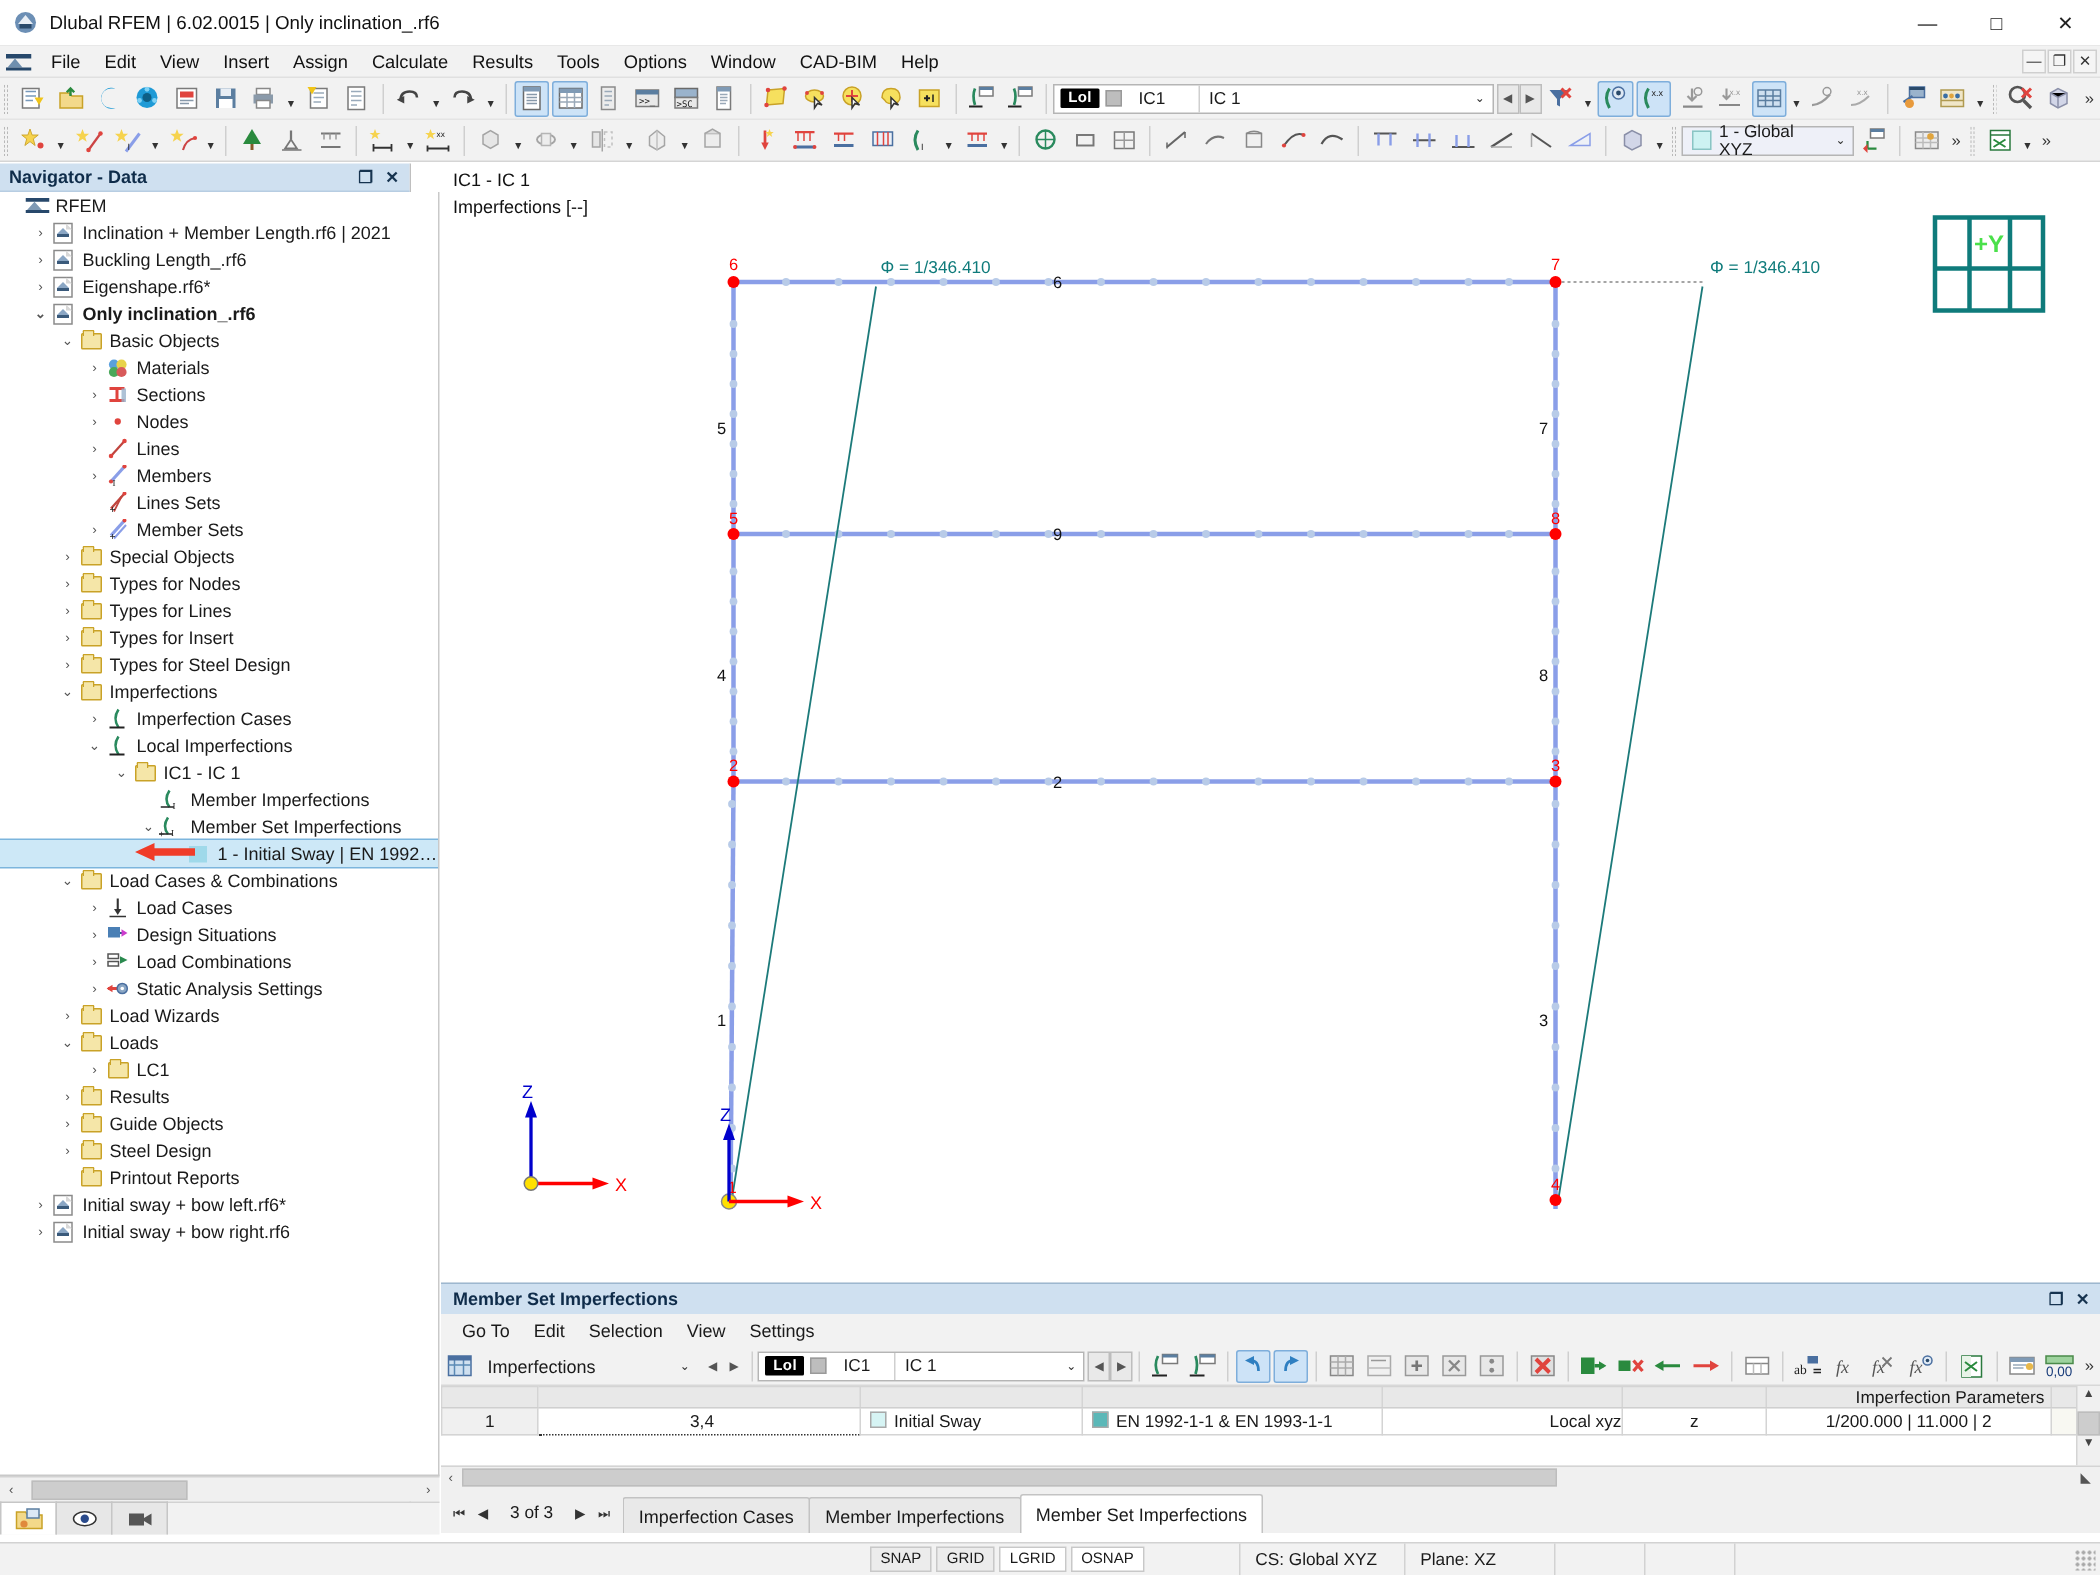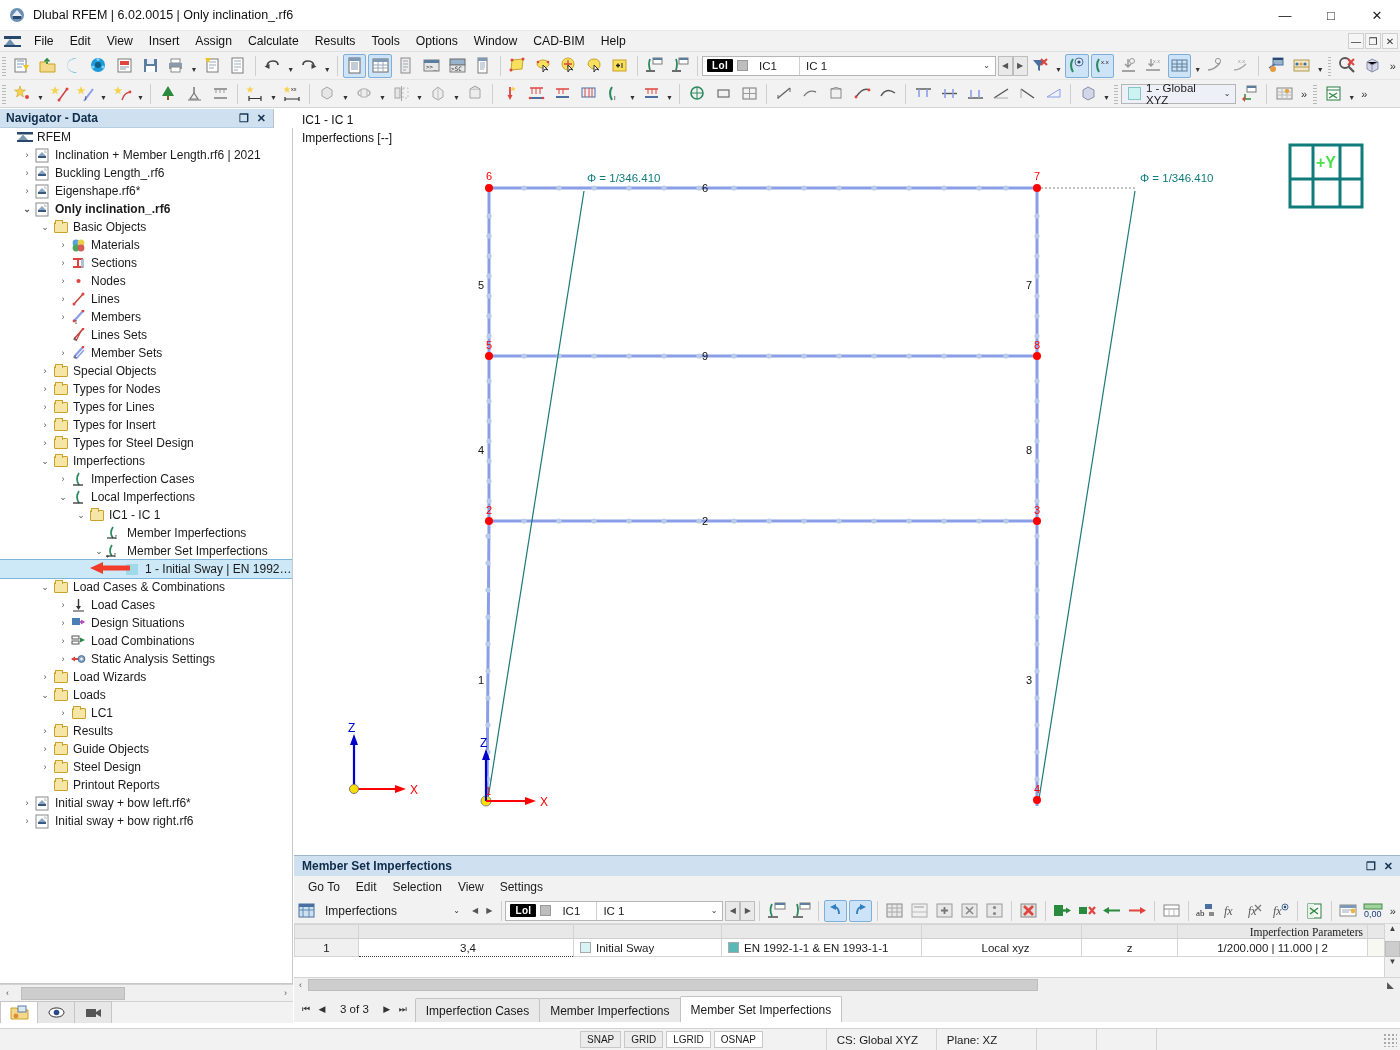--- a/index.html
+++ b/index.html
@@ -134,21 +134,21 @@
   #tp-toolbar { height:26px; background:#f2f2f2; display:flex; align-items:center;
       border-bottom:1px solid #d8d8d8; }
   .tpbtn { width:24px;height:22px;margin:0 1px;display:flex;align-items:center;justify-content:center;
       border:1px solid transparent;border-radius:2px; }
   .tpbtn.on { background:#cde3f7; border:1px solid #7eaedb; }
 
   
   #tp-grid { position:absolute; left:0; top:68px; width:1106px; height:53px; background:#fff; }
   table.grid { border-collapse:collapse; table-layout:fixed; width:1090px; }
   table.grid td, table.grid th { border:1px solid #d4d4d4; font-size:11.5px; padding:0; }
-  table.grid .grp { background:#e8e8e8; height:12px; border-bottom:1px solid #cfcfcf;font-family:Liberation Serif, serif;}
+  table.grid .grp { background:#e8e8e8; height:12px; border-bottom:1px solid #cfcfcf;}
   table.grid th { background:#f0f0f0; height:24px; font-weight:normal; text-align:center;
                   vertical-align:bottom; padding-bottom:3px; color:#111; }
   table.grid td { height:18px; text-align:center; background:#fff; }
   table.grid td.rowno { background:#f0f0f0; }
   .cellsw { display:inline-block; width:11px; height:11px; vertical-align:-1px; margin-right:5px;
             border:1px solid #a9a9a9; }
   .editcell { border:1px dotted #333 !important; text-align:left; padding-left:4px !important;
               background:#fff; }
   #tp-vscroll { position:absolute; right:0; top:68px; width:16px; height:53px; background:#f0f0f0;
                 border-left:1px solid #d4d4d4; }
@@ -1630,21 +1630,21 @@
         </tr>
         <tr>
           <td class="rowno">1</td>
           <td class="editcell">3,4</td>
           <td style="text-align:left;padding-left:6px;">
             <span class="cellsw" style="background:#d6f4f4;"></span><span>Initial Sway</span>
           </td>
           <td style="text-align:left;padding-left:6px;">
             <span class="cellsw" style="background:#5bb8b8;"></span><span>EN 1992-1-1 &amp; EN 1993-1-1</span>
           </td>
-          <td style="text-align:center;padding-left:8px;">Local xyz</td>
+          <td style="text-align:right;padding-left:8px;">Local xyz</td>
           <td>z</td>
           <td>1/200.000 | 11.000 | 2</td>
           <td style="background:#f8f8f2;"></td>
         </tr>
       </tbody>
         </table>
     </div>
     <div id="tp-vscroll">
       <div>▲</div>
       <div style="height:16px;background:#cdcdcd;border:1px solid #bdbdbd;"></div>

